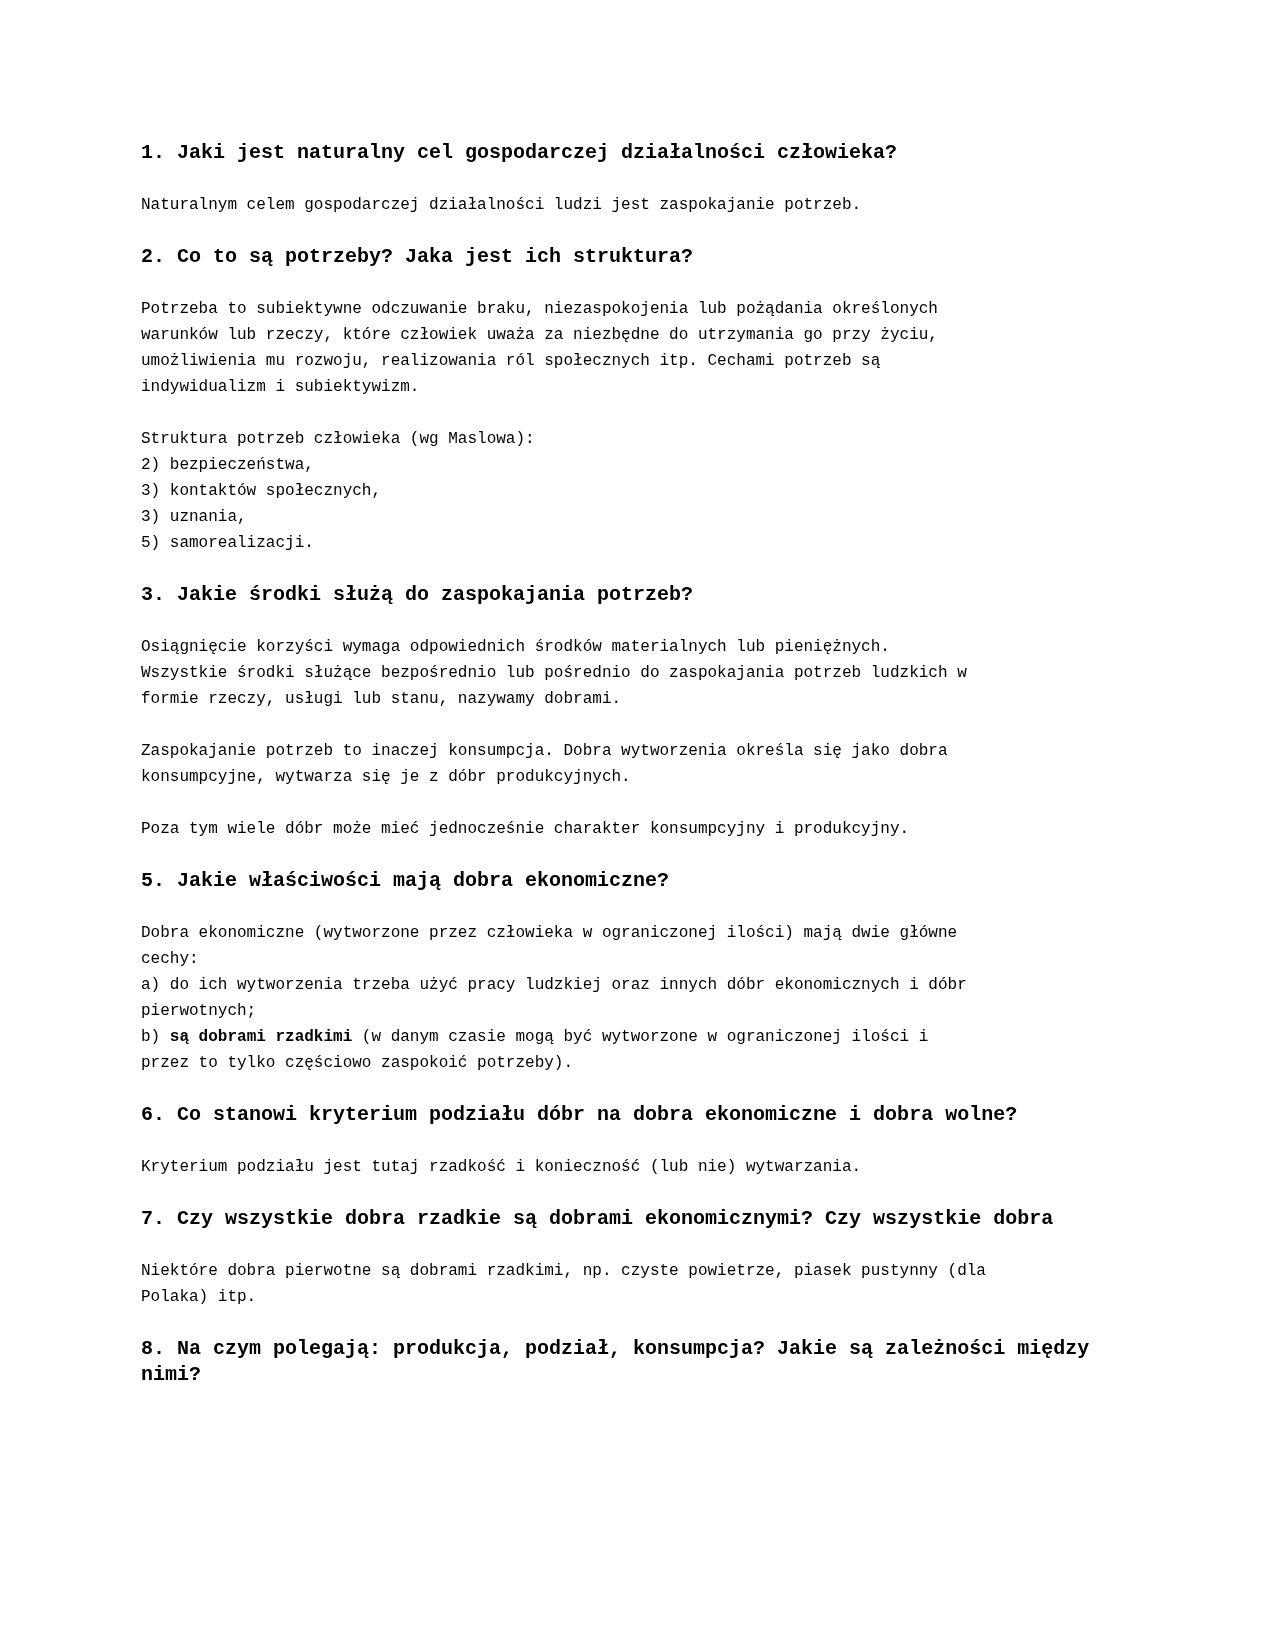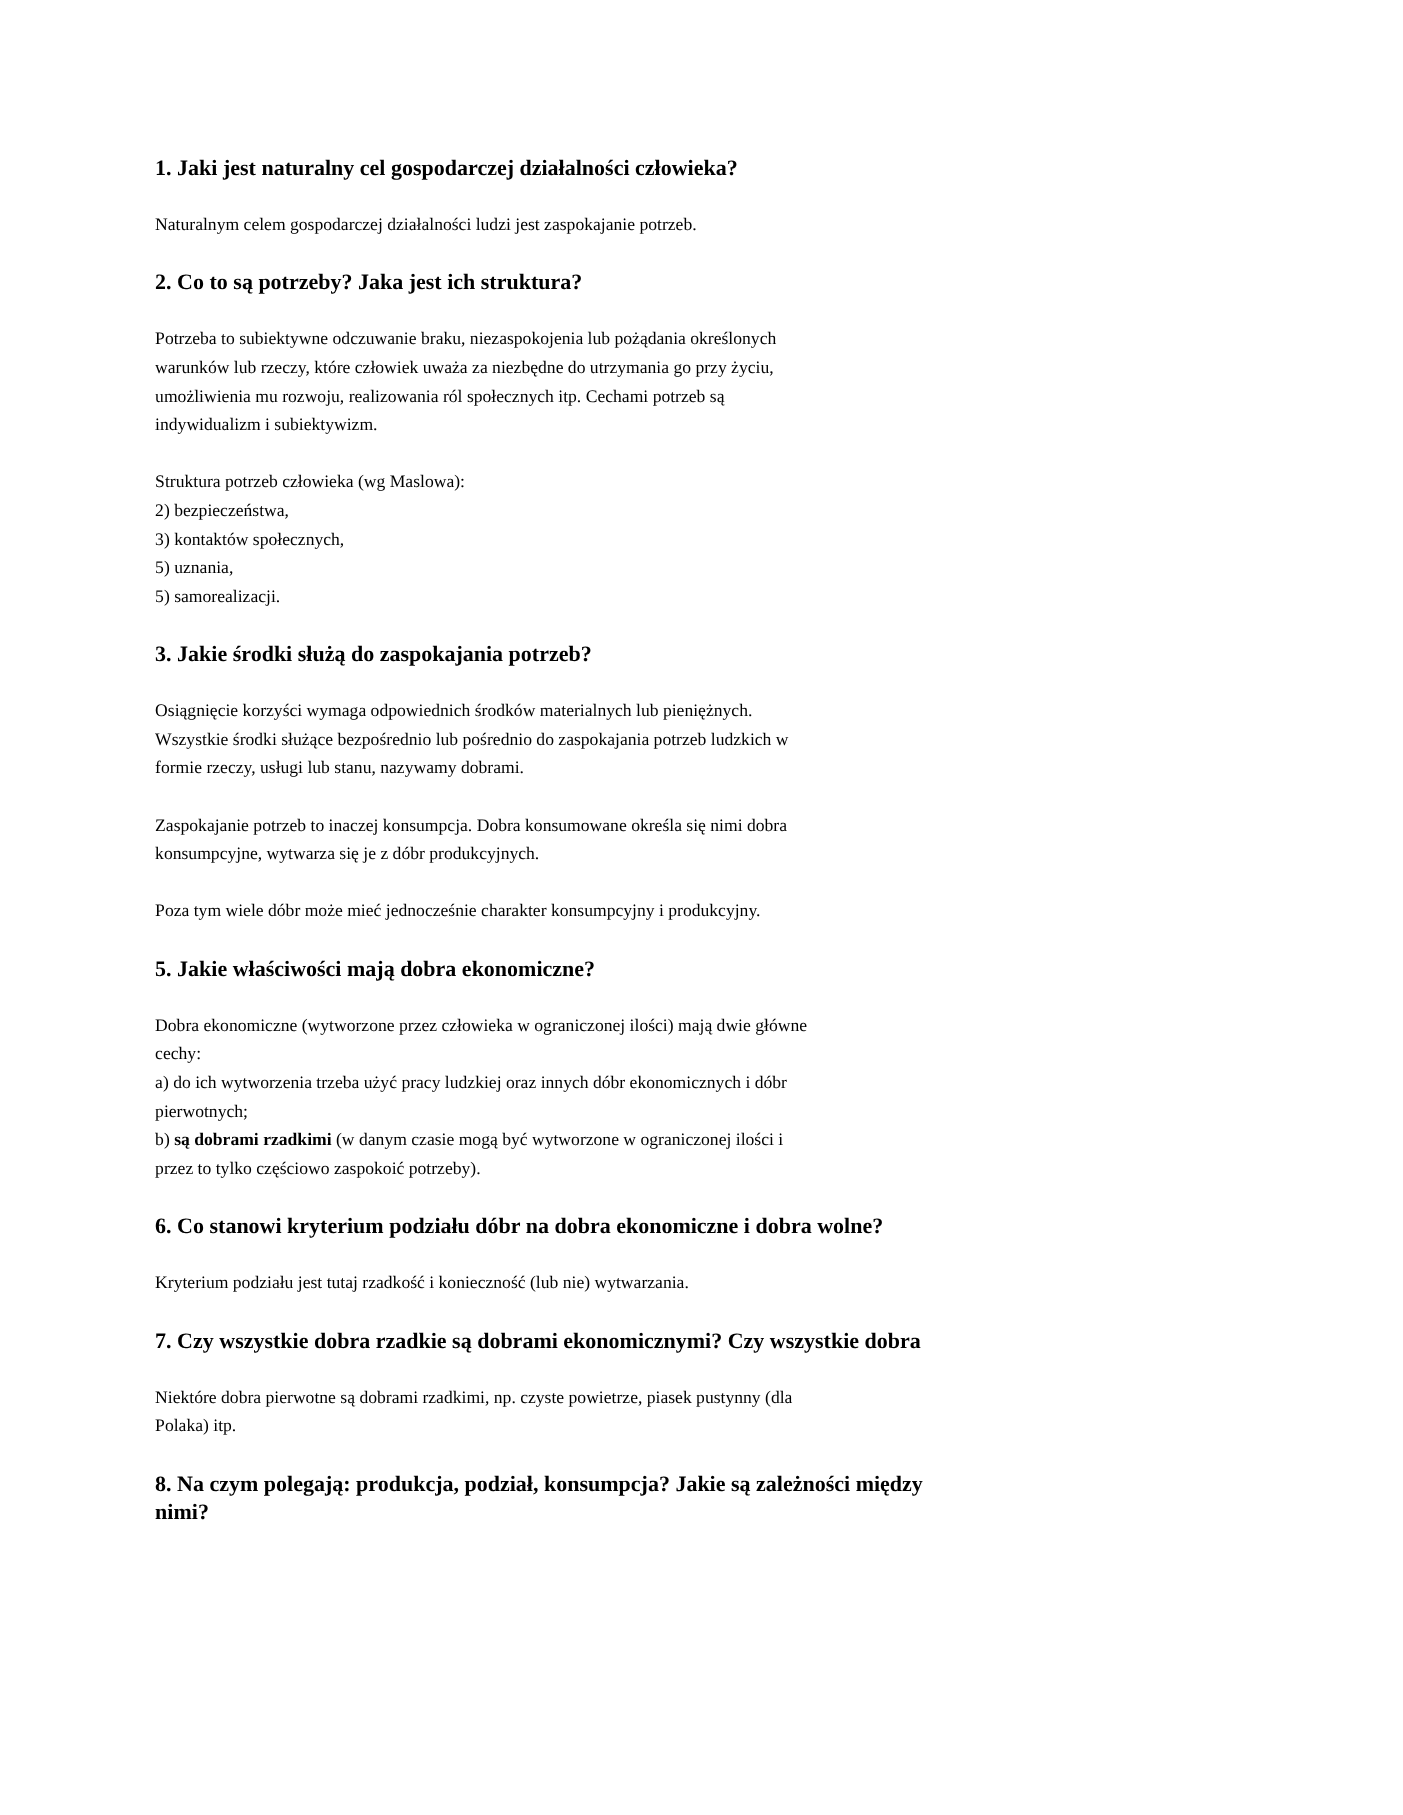--- a/index.html
+++ b/index.html
@@ -8,21 +8,21 @@
     background: #ffffff;
   }
   .page {
     position: relative;
     width: 1275px;
     height: 1650px;
     box-sizing: border-box;
     background: #ffffff;
     color: #000000;
     padding: 140px 90px 0 141px;
-    font-family: Liberation Serif, serif;
+    font-family: Liberation Mono, monospace;
     overflow: hidden;
   }
   .block {
     margin: 0 0 26px 0;
   }
   .line {
     font-size: 16px;
     line-height: 26px;
     white-space: pre;
     color: #000000;
@@ -56,37 +56,37 @@
     <div class="line">Potrzeba to subiektywne odczuwanie braku, niezaspokojenia lub pożądania określonych</div>
     <div class="line">warunków lub rzeczy, które człowiek uważa za niezbędne do utrzymania go przy życiu,</div>
     <div class="line">umożliwienia mu rozwoju, realizowania ról społecznych itp. Cechami potrzeb są</div>
     <div class="line">indywidualizm i subiektywizm.</div>
   </div>
 
   <div class="block">
     <div class="line">Struktura potrzeb człowieka (wg Maslowa):</div>
     <div class="line">2) bezpieczeństwa,</div>
     <div class="line">3) kontaktów społecznych,</div>
-    <div class="line">5) uznania,</div>
+    <div class="line">3) uznania,</div>
     <div class="line">5) samorealizacji.</div>
   </div>
 
   <div class="block heading">
     <div class="line">3. Jakie środki służą do zaspokajania potrzeb?</div>
   </div>
 
   <div class="block">
     <div class="line">Osiągnięcie korzyści wymaga odpowiednich środków materialnych lub pieniężnych.</div>
     <div class="line">Wszystkie środki służące bezpośrednio lub pośrednio do zaspokajania potrzeb ludzkich w</div>
     <div class="line">formie rzeczy, usługi lub stanu, nazywamy dobrami.</div>
   </div>
 
 
   <div class="block">
-    <div class="line">Zaspokajanie potrzeb to inaczej konsumpcja. Dobra konsumowane określa się nimi dobra</div>
+    <div class="line">Zaspokajanie potrzeb to inaczej konsumpcja. Dobra wytworzenia określa się jako dobra</div>
     <div class="line">konsumpcyjne, wytwarza się je z dóbr produkcyjnych.</div>
   </div>
 
   <div class="block">
     <div class="line">Poza tym wiele dóbr może mieć jednocześnie charakter konsumpcyjny i produkcyjny.</div>
   </div>
 
   <div class="block heading">
     <div class="line">5. Jakie właściwości mają dobra ekonomiczne?</div>
   </div>

